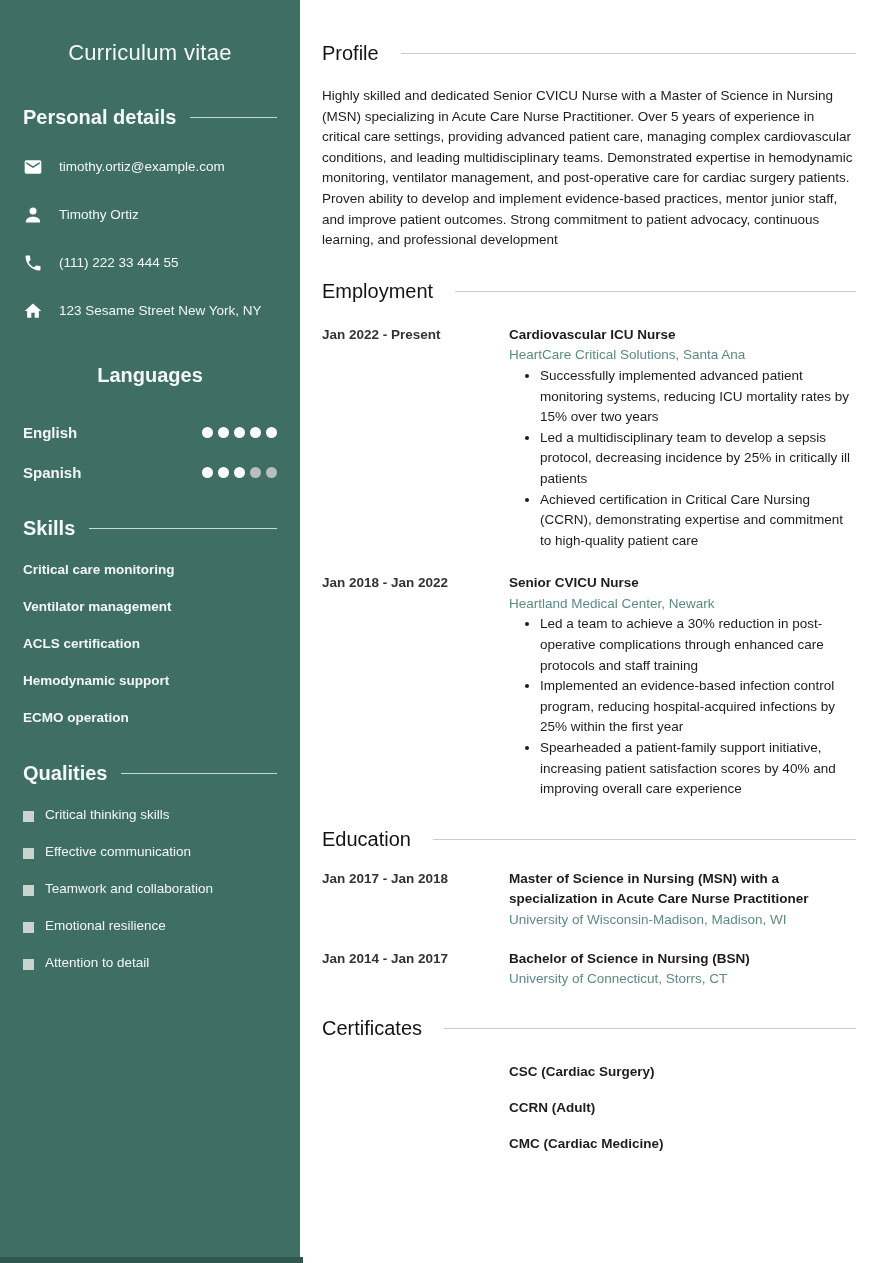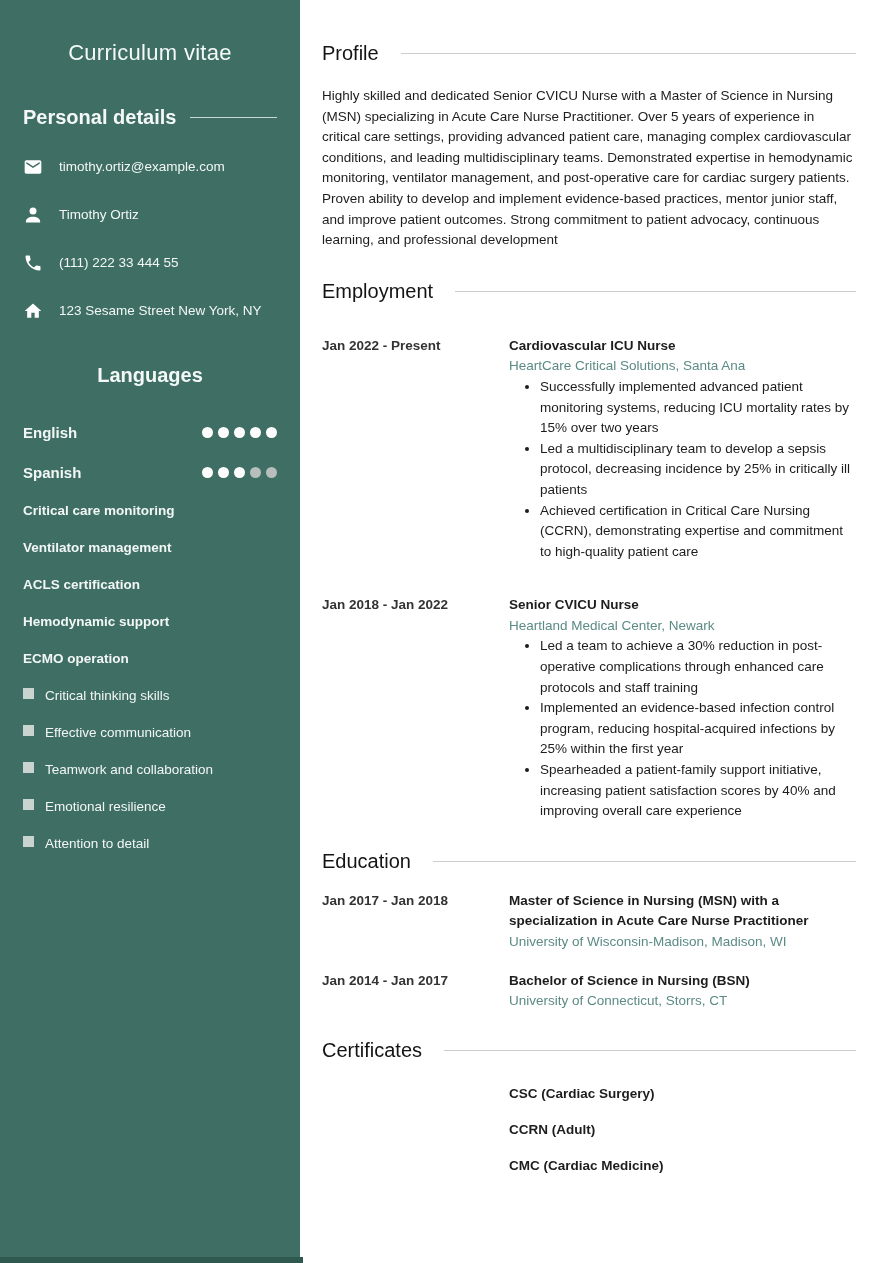--- a/index.html
+++ b/index.html
@@ -58,21 +58,21 @@
     margin-top: 23px;
     font-size: 15px; font-weight: bold;
   }
   .dots { display: flex; gap: 5px; }
   .dot { width: 11px; height: 11px; border-radius: 50%; background: #B7BEBC; }
   .dot.on { background: #FFFFFF; }
 
   .skill { margin-top: 22px; font-size: 13.5px; font-weight: bold; }
 
   .quality {
-    display: flex; align-items: flex-start; gap: 11px;
+    display: flex; align-items: flex-end; gap: 11px;
     margin-top: 22px; font-size: 13.5px;
   }
   .q-bullet { width: 11px; height: 11px; background: #C9D3CF; flex-shrink: 0; }
 
   
   .main {
     position: absolute; left: 322px; top: 0;
     width: 534px;
     color: #1F1F1F;
   }
@@ -85,21 +85,21 @@
   .head-employment { margin-top: 29px; }
   .head-education { margin-top: 28px; }
   .head-certificates { margin-top: 27px; }
 
   .profile-text {
     margin-top: 21px;
     font-size: 13.5px; line-height: 20.6px;
     color: #1D1D1D;
   }
 
-  .entry { display: flex; margin-top: 33px; }
+  .entry { display: flex; margin-top: 22px; }
   .entry-dates {
     width: 187px; flex-shrink: 0;
     font-size: 13.5px; font-weight: bold; color: #333333;
     line-height: 20px;
   }
   .entry-body { flex: 1; font-size: 13.5px; line-height: 20.6px; }
   .entry-title { font-weight: bold; color: #1D1D1D; }
   .entry-org { color: #5B8B84; }
   ul.bullets { margin: 0; padding-left: 31px; color: #1D1D1D; }
   ul.bullets li { margin: 0; }
@@ -179,27 +179,35 @@
     <span>Spanish</span>
     <span class="dots">
         <span class="dot on"></span>
         <span class="dot on"></span>
         <span class="dot on"></span>
         <span class="dot"></span>
         <span class="dot"></span>
       </span>
   </div>
 
+  <div class="s-head head-skills">
+    <span>Skills</span>
+    <span class="s-rule"></span>
+  </div>
 
   <div class="skill">Critical care monitoring</div>
   <div class="skill">Ventilator management</div>
   <div class="skill">ACLS certification</div>
   <div class="skill">Hemodynamic support</div>
   <div class="skill">ECMO operation</div>
 
+  <div class="s-head head-qualities">
+    <span>Qualities</span>
+    <span class="s-rule"></span>
+  </div>
 
   <div class="quality">
     <span class="q-bullet"></span>
     <span>Critical thinking skills</span>
   </div>
   <div class="quality">
     <span class="q-bullet"></span>
     <span>Effective communication</span>
   </div>
   <div class="quality">

